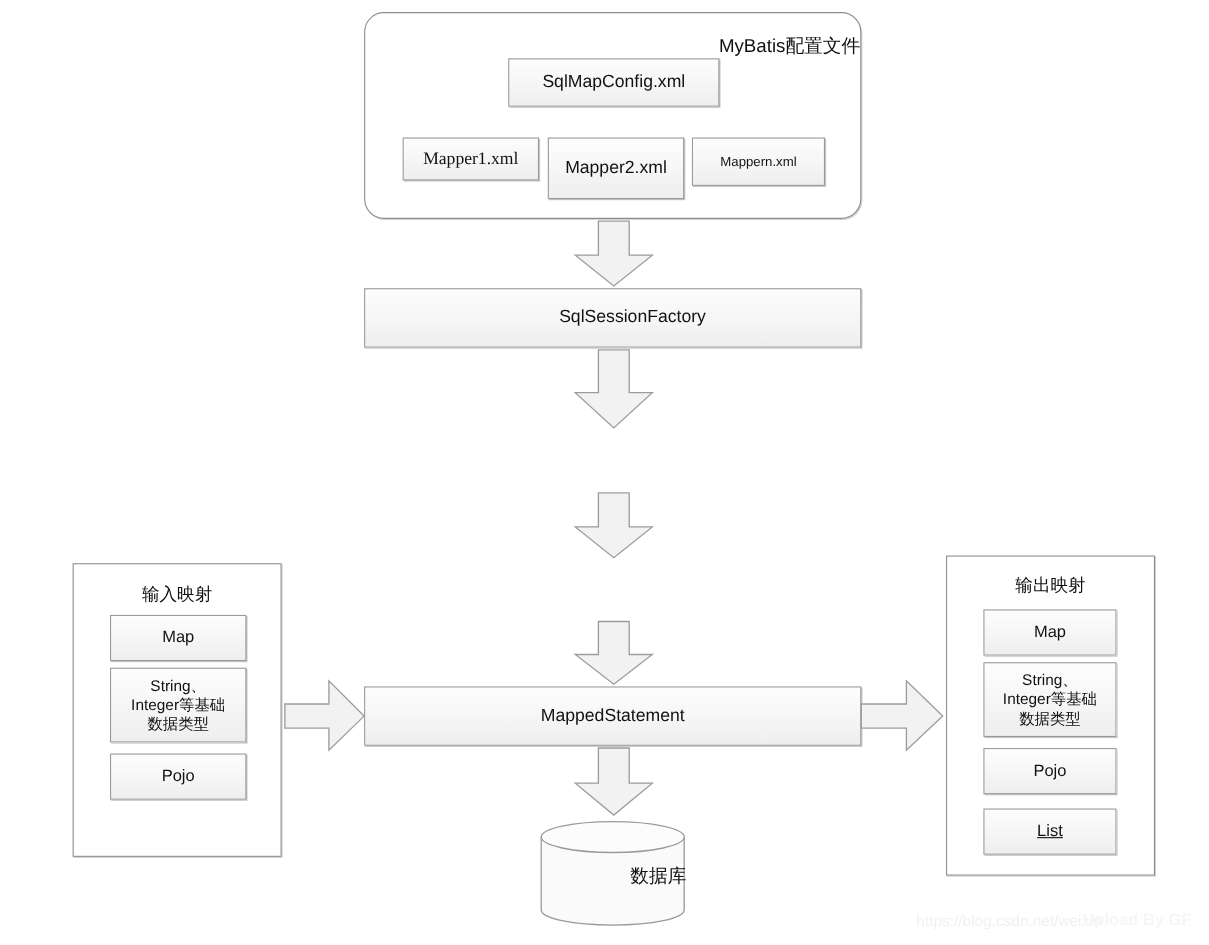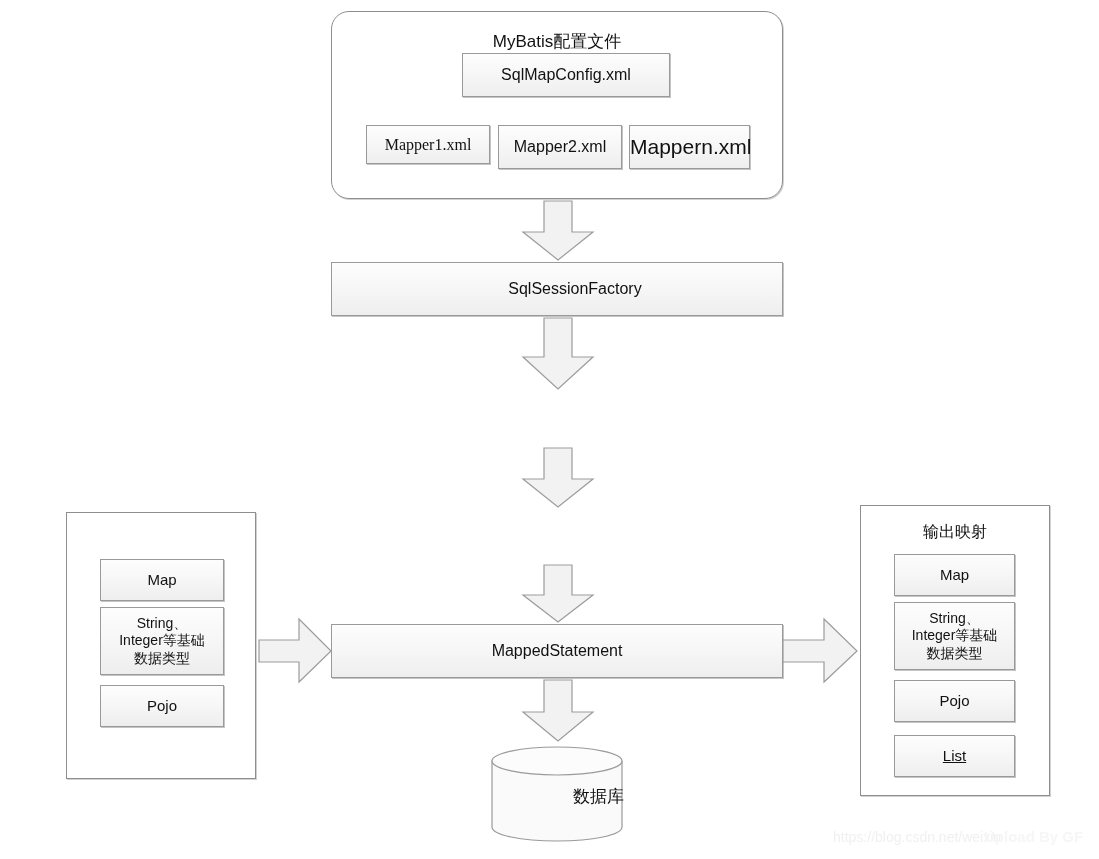--- a/index.html
+++ b/index.html
@@ -103,35 +103,35 @@
     white-space: nowrap;
     user-select: none;
   }
 </style>
 </head>
 <body>
 
 <div id="canvas">
 
   <div class="abs panel-round" style="left:331px; top:11px; width:452px; height:188px;">
-    <div class="panel-title" style="top:18px; font-size:17px;">MyBatis配置文件</div>
-
-    <div class="abs box" style="left:130px; top:41px; width:208px; height:44px; font-size:16px;">
+    <div class="panel-title" style="top:18px; font-size:17px;text-align:right;">MyBatis配置文件</div>
+
+    <div class="abs box" style="left:130px; top:41px; width:192px; height:44px; font-size:16px;">
       <span class="box-label">SqlMapConfig.xml</span>
     </div>
 
     <div class="abs box" style="left:34px; top:113px; width:124px; height:39px; font-size:16px;font-family:Liberation Serif, serif;">
       <span class="box-label">Mapper1.xml</span>
     </div>
 
-    <div class="abs box" style="left:166px; top:113px; width:124px; height:44px; font-size:16px;">
+    <div class="abs box" style="left:166px; top:113px; width:124px; height:56px; font-size:16px;">
       <span class="box-label">Mapper2.xml</span>
     </div>
 
-    <div class="abs box" style="left:297px; top:113px; width:121px; height:44px; font-size:21px;">
+    <div class="abs box" style="left:297px; top:113px; width:121px; height:44px; font-size:12px;">
       <span class="box-label">Mappern.xml</span>
     </div>
   </div>
 
   <div class="abs arrow" style="left:521px; top:201px; width:74px; height:60px;">
     <svg width="74" height="60" viewBox="0 0 74 60">
       <polygon class="arrow-shape" points="23,0 51,0 51,31 72,31 37,59 2,31 23,31"></polygon>
     </svg>
   </div>
 
@@ -171,20 +171,21 @@
 
   <div class="abs cylinder" style="left:491px; top:745px; width:133px; height:98px;">
     <svg width="133" height="98" viewBox="0 0 133 98">
       <path class="cyl-body" d="M1,16 L1,82 C1,90 30,96 66,96 C102,96 131,90 131,82 L131,16 Z"></path>
       <ellipse class="cyl-top" cx="66" cy="16" rx="65" ry="14"></ellipse>
     </svg>
     <div class="cyl-text" style="top:40px; font-size:17px;text-align:right;">数据库</div>
   </div>
 
   <div class="abs panel-square" style="left:66px; top:512px; width:190px; height:267px;">
+    <div class="panel-title" style="top:17px; font-size:16px;">输入映射</div>
 
     <div class="abs box" style="left:33px; top:46px; width:124px; height:42px; font-size:15px;">
       <span class="box-label">Map</span>
     </div>
 
     <div class="abs box" style="left:33px; top:94px; width:124px; height:68px; font-size:14px;">
       <span class="box-label">String、
 Integer等基础
 数据类型</span>
     </div>

